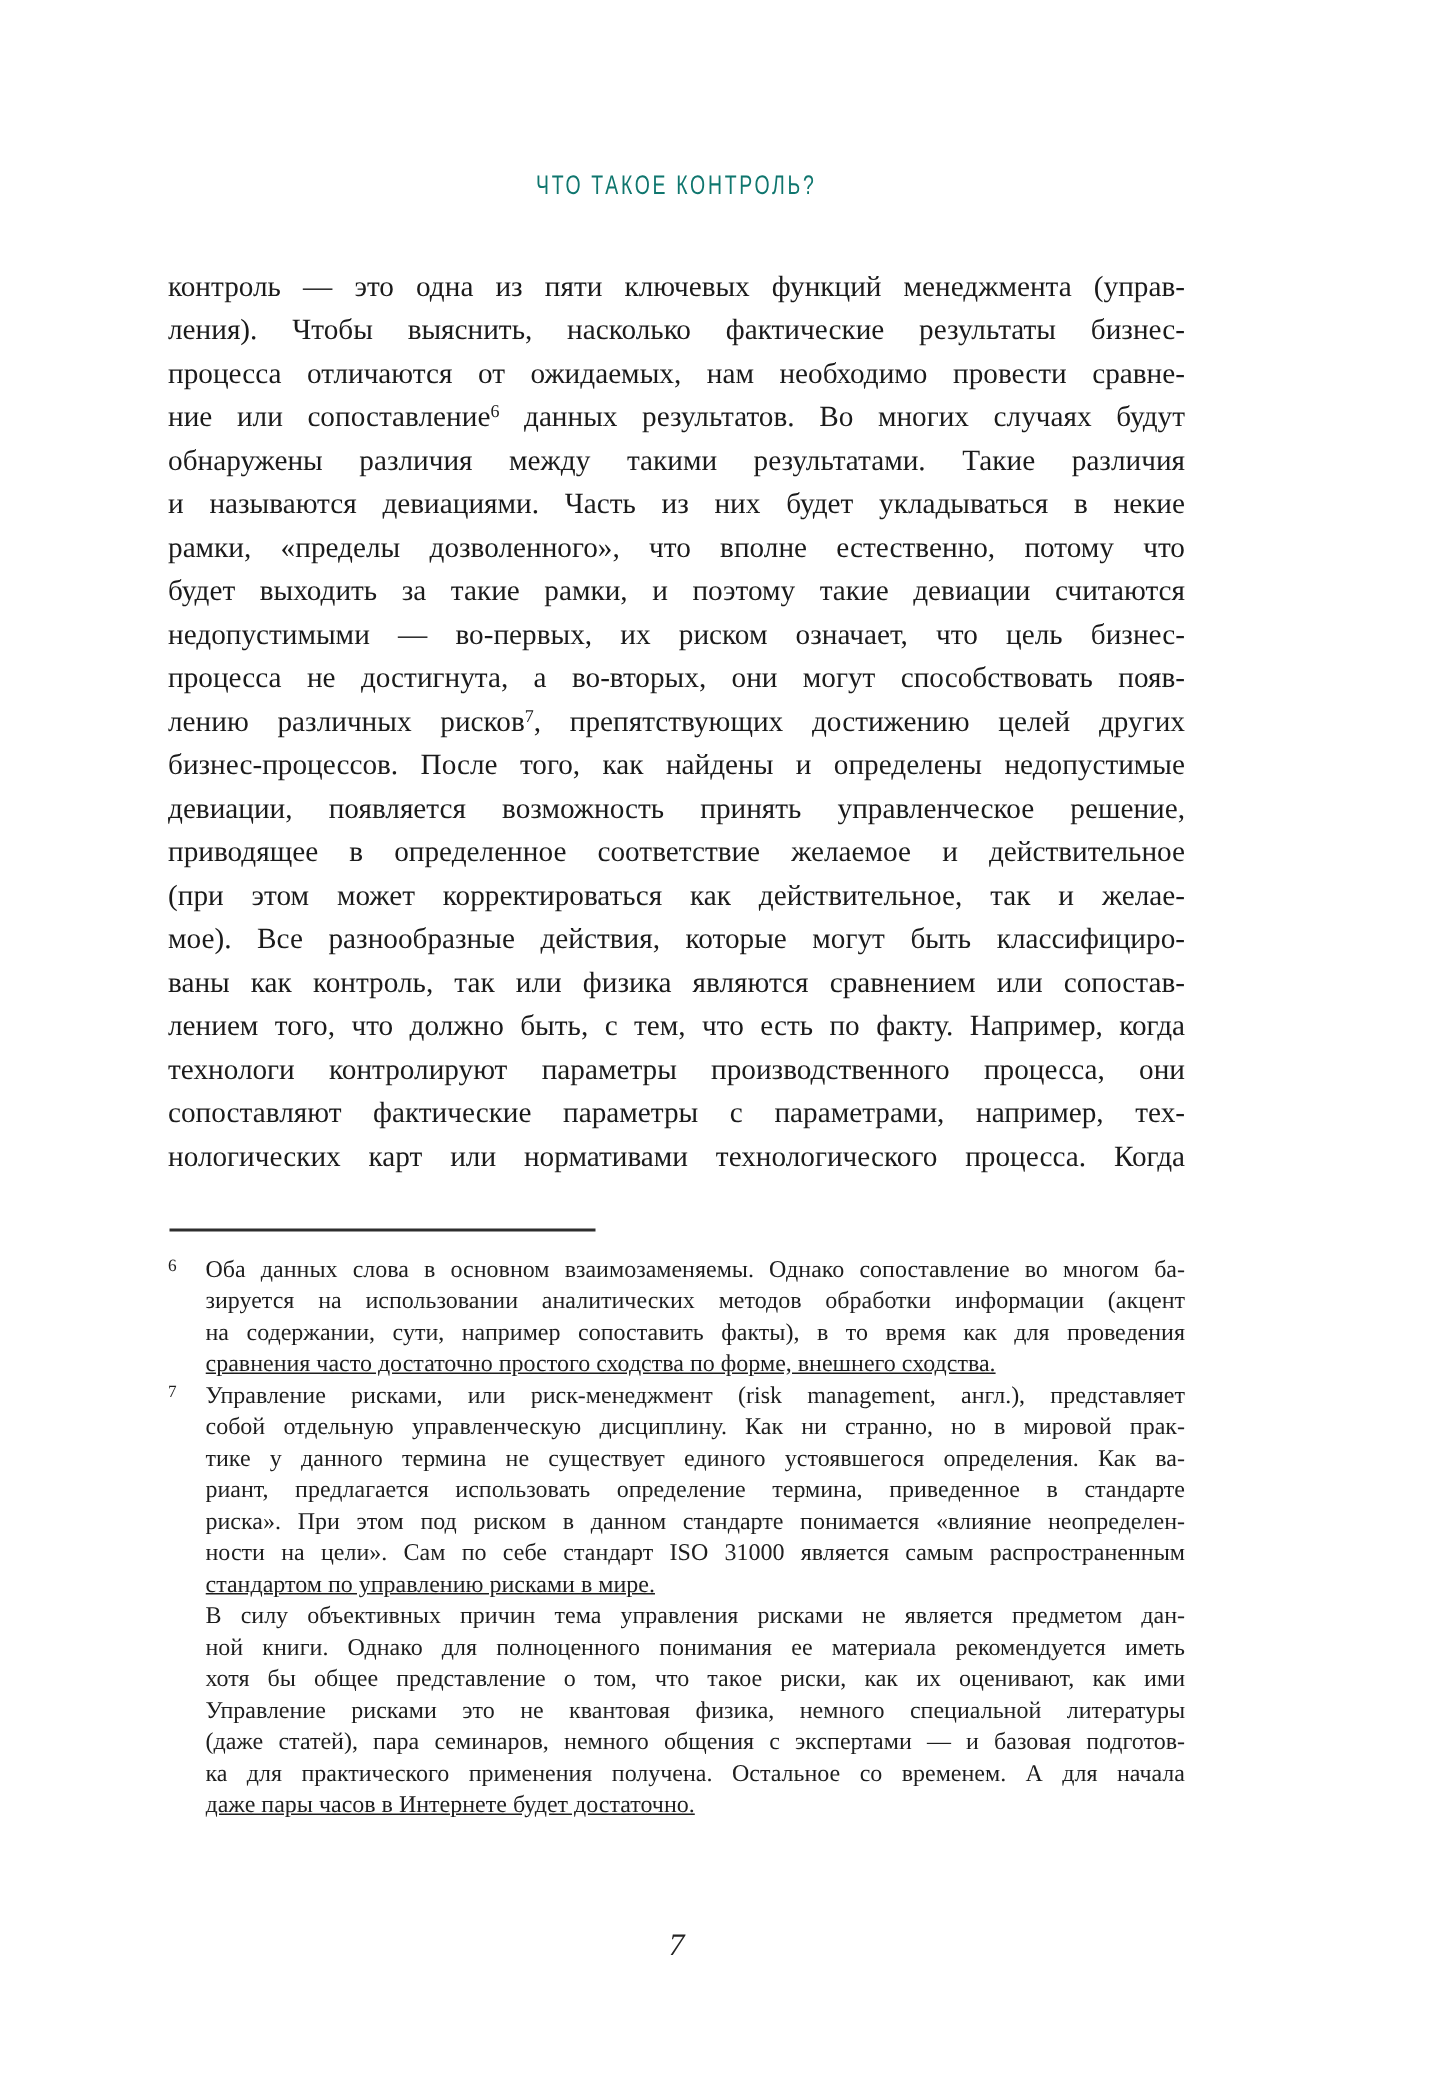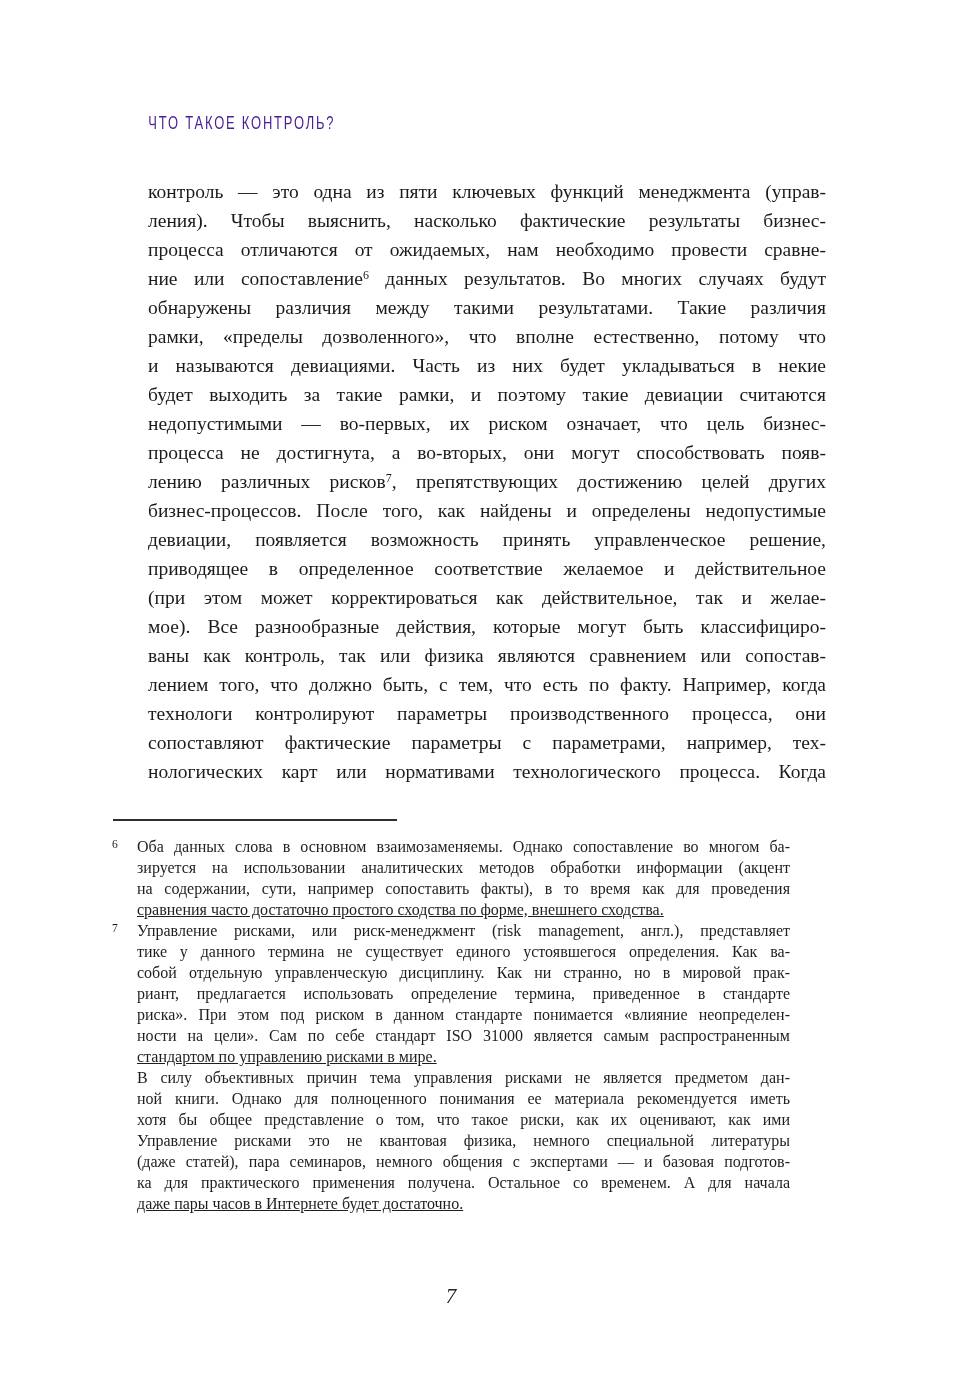--- a/index.html
+++ b/index.html
@@ -9,42 +9,41 @@
     height: 1400px;
     background: #ffffff;
     font-family: "Liberation Serif", "DejaVu Serif", serif;
     overflow: hidden;
   }
   
   .running-head {
     position: absolute;
     left: 112px; top: 112px;
     width: 678px;
-    text-align: left;
-    color: #4c1d95;
+    text-align: center;
+    color: #0f766e;
   }
   .running-head .rh-inner {
     display: inline-block;
     font-family: "Liberation Sans", sans-serif;
     font-size: 18px;
     line-height: 22px;
     letter-spacing: 2.5px;
     transform: scaleX(0.72);
     transform-origin: center;
     white-space: nowrap;
   }
   
   .body-text {
     position: absolute;
     left: 112px; top: 177px;
     width: 678px;
     font-size: 19.5px;
     line-height: 29px;
     color: #1b1b1b;
-    margin-left: 36px;
   }
   .tline {
     text-align: justify;
     text-align-last: justify;
     overflow: hidden;
     white-space: normal;
   }
   .body-text .tline { height: 29px; }
   .tline.endpara { text-align-last: left; text-decoration: underline; }
   .body-text sup {
@@ -97,22 +96,22 @@
   <div class="running-head">
     <span class="rh-inner">ЧТО ТАКОЕ КОНТРОЛЬ?</span>
   </div>
 
   <div class="body-text">
       <div class="tline">контроль — это одна из пяти ключевых функций менеджмента (управ-</div>
       <div class="tline">ления). Чтобы выяснить, насколько фактические результаты бизнес-</div>
       <div class="tline">процесса отличаются от ожидаемых, нам необходимо провести сравне-</div>
       <div class="tline">ние или сопоставление<sup>6</sup> данных результатов. Во многих случаях будут</div>
       <div class="tline">обнаружены различия между такими результатами. Такие различия</div>
+      <div class="tline">и называются девиациями. Часть из них будет укладываться в некие</div>
       <div class="tline">рамки, «пределы дозволенного», что вполне естественно, потому что</div>
-      <div class="tline">и называются девиациями. Часть из них будет укладываться в некие</div>
       <div class="tline">будет выходить за такие рамки, и поэтому такие девиации считаются</div>
       <div class="tline">недопустимыми — во-первых, их риском означает, что цель бизнес-</div>
       <div class="tline">процесса не достигнута, а во-вторых, они могут способствовать появ-</div>
       <div class="tline">лению различных рисков<sup>7</sup>, препятствующих достижению целей других</div>
       <div class="tline">бизнес-процессов. После того, как найдены и определены недопустимые</div>
       <div class="tline">девиации, появляется возможность принять управленческое решение,</div>
       <div class="tline">приводящее в определенное соответствие желаемое и действительное</div>
       <div class="tline">(при этом может корректироваться как действительное, так и желае-</div>
       <div class="tline">мое). Все разнообразные действия, которые могут быть классифициро-</div>
       <div class="tline">ваны как контроль, так или физика являются сравнением или сопостав-</div>
@@ -134,22 +133,22 @@
             <div class="tline">на содержании, сути, например сопоставить факты), в то время как для проведения</div>
             <div class="tline endpara">сравнения часто достаточно простого сходства по форме, внешнего сходства.</div>
           </div>
         </div>
       </div>
       <div class="footnote">
         <span class="fn-marker">7</span>
         <div>
           <div>
             <div class="tline">Управление рисками, или риск-менеджмент (risk management, англ.), представляет</div>
+            <div class="tline">собой отдельную управленческую дисциплину. Как ни странно, но в мировой прак-</div>
             <div class="tline">тике у данного термина не существует единого устоявшегося определения. Как ва-</div>
-            <div class="tline">собой отдельную управленческую дисциплину. Как ни странно, но в мировой прак-</div>
             <div class="tline">риант, предлагается использовать определение термина, приведенное в стандарте</div>
             <div class="tline">риска». При этом под риском в данном стандарте понимается «влияние неопределен-</div>
             <div class="tline">ности на цели». Сам по себе стандарт ISO 31000 является самым распространенным</div>
             <div class="tline endpara">стандартом по управлению рисками в мире.</div>
           </div>
           <div>
             <div class="tline">В силу объективных причин тема управления рисками не является предметом дан-</div>
             <div class="tline">ной книги. Однако для полноценного понимания ее материала рекомендуется иметь</div>
             <div class="tline">хотя бы общее представление о том, что такое риски, как их оценивают, как ими</div>
             <div class="tline">Управление рисками это не квантовая физика, немного специальной литературы</div>

